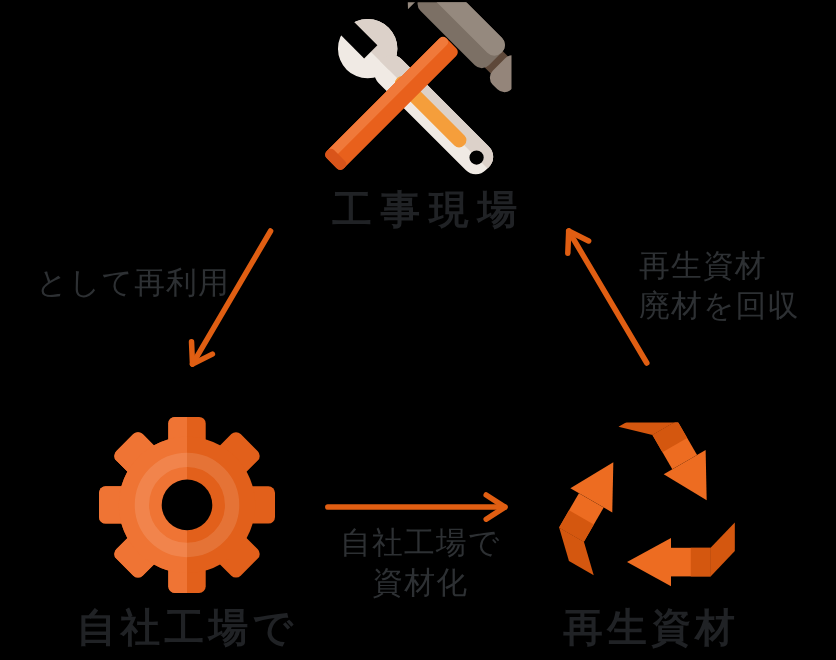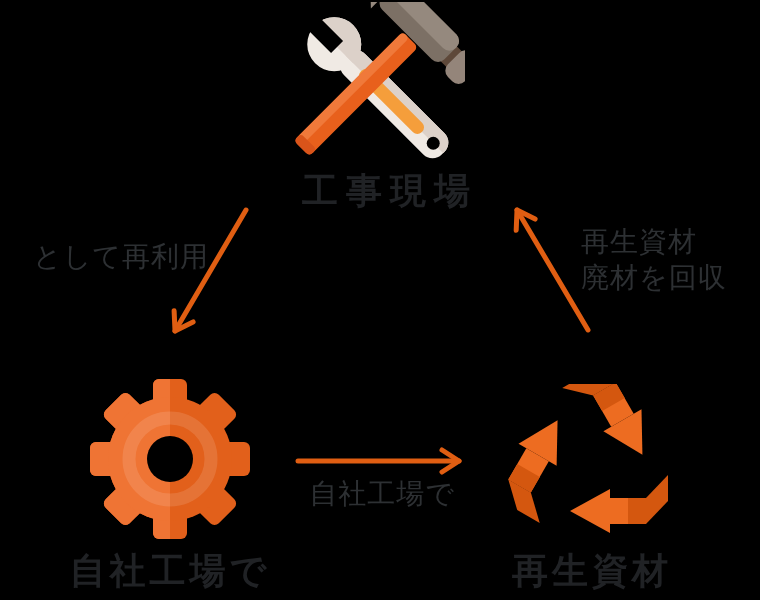--- a/index.html
+++ b/index.html
@@ -123,20 +123,21 @@
         <circle cx="0" cy="0" r="62"></circle>
       </g>
       <circle cx="0" cy="0" r="41" fill="none" stroke="#ffffff" stroke-opacity="0.12" stroke-width="13"></circle>
       <circle class="f-bg" cx="0" cy="0" r="23"></circle>
     </g>
   </svg>
   <div class="node-label label-crush">自社工場で</div>
 
   <div class="edge-label el-process">
     <div>自社工場で</div>
+    <div>資材化</div>
   </div>
 
   <svg class="abs icon-recycle" viewBox="0 0 168 152" aria-hidden="true">
     <g transform="translate(84,78)">
       <g>
         <rect class="f-orange" x="20" y="36" width="36" height="26"></rect>
         <rect class="f-orange-dark" x="38" y="36" width="18" height="26"></rect>
         <polygon class="f-orange-dark" points="56,36 78,13 78,39 56,62"></polygon>
         <polygon class="f-orange" points="20,27 20,71 -20,49"></polygon>
       </g>

